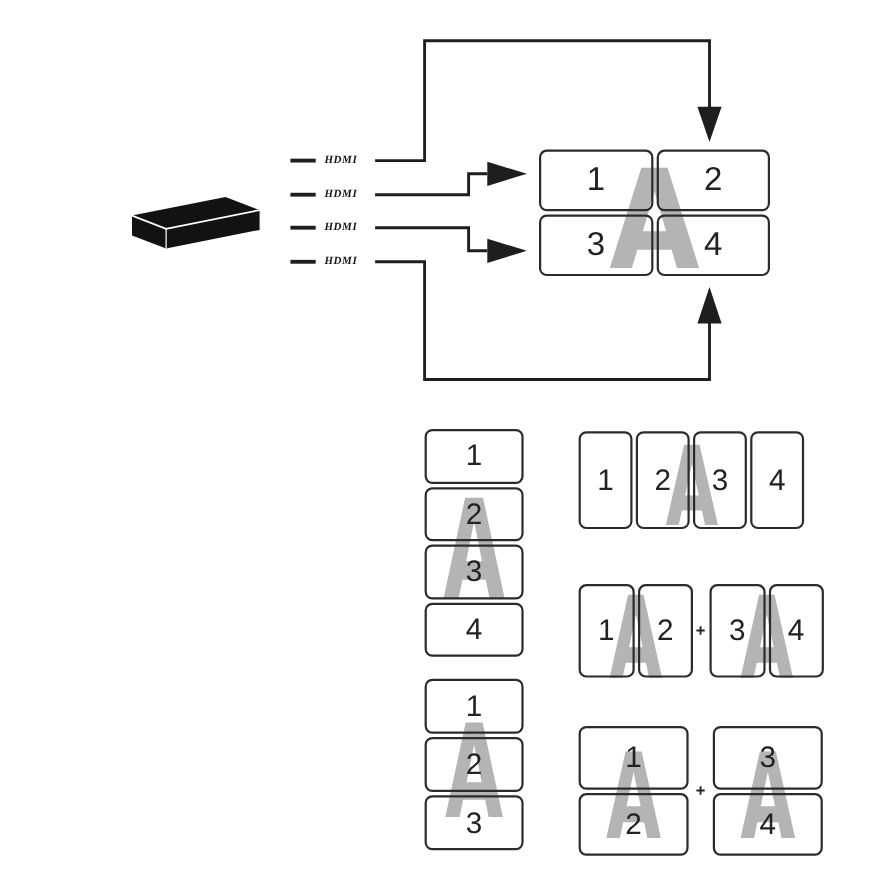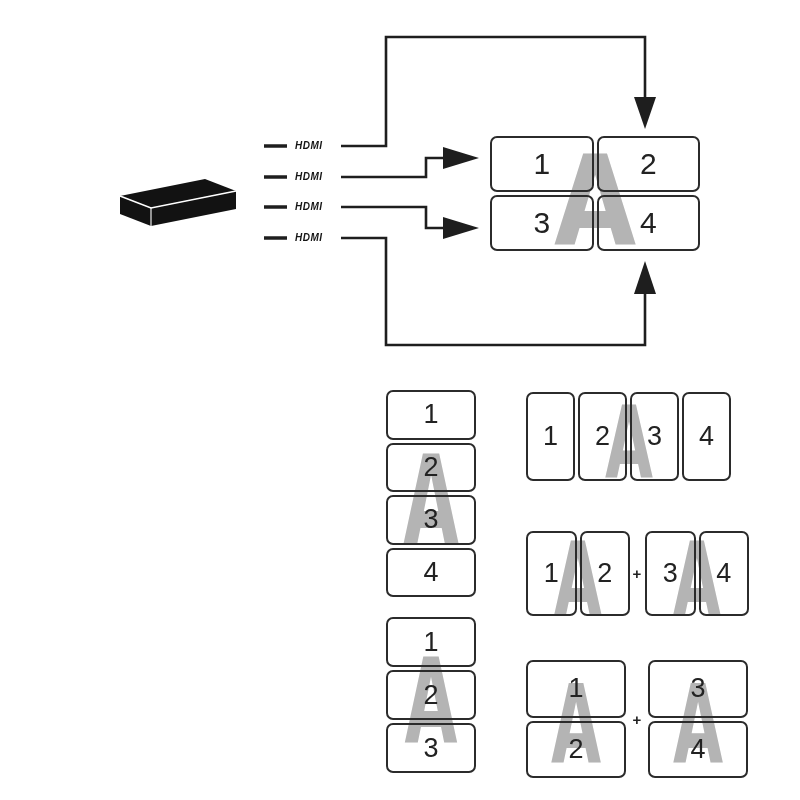--- a/index.html
+++ b/index.html
@@ -8,21 +8,21 @@
     --cell_border:#2b2b2b;
     --ink:#222222;
   }
   html,body{margin:0;padding:0;background:#ffffff;}
   .canvas{
     position:relative;width:800px;height:800px;background:#ffffff;overflow:hidden;
     font-family:"Liberation Sans",sans-serif;color:var(--ink);
   }
   .wires{position:absolute;left:0;top:0;width:800px;height:800px;}
   .hdmi-label{
-    position:absolute;font-family:Liberation Sans, sans-serif;
+    position:absolute;font-family:Liberation Serif, serif;
     font-style:italic;font-weight:bold;font-size:10px;line-height:12px;
     letter-spacing:0.5px;color:#151515;
   }
   .wall{position:absolute;}
   .overlay{
     position:absolute;left:50%;top:50%;z-index:1;
     color:var(--overlay);font-weight:bold;line-height:1;
     font-family:"DejaVu Sans",sans-serif;white-space:nowrap;pointer-events:none;
   }
   .cells{position:relative;z-index:2;display:grid;width:100%;height:100%;gap:3px;}

